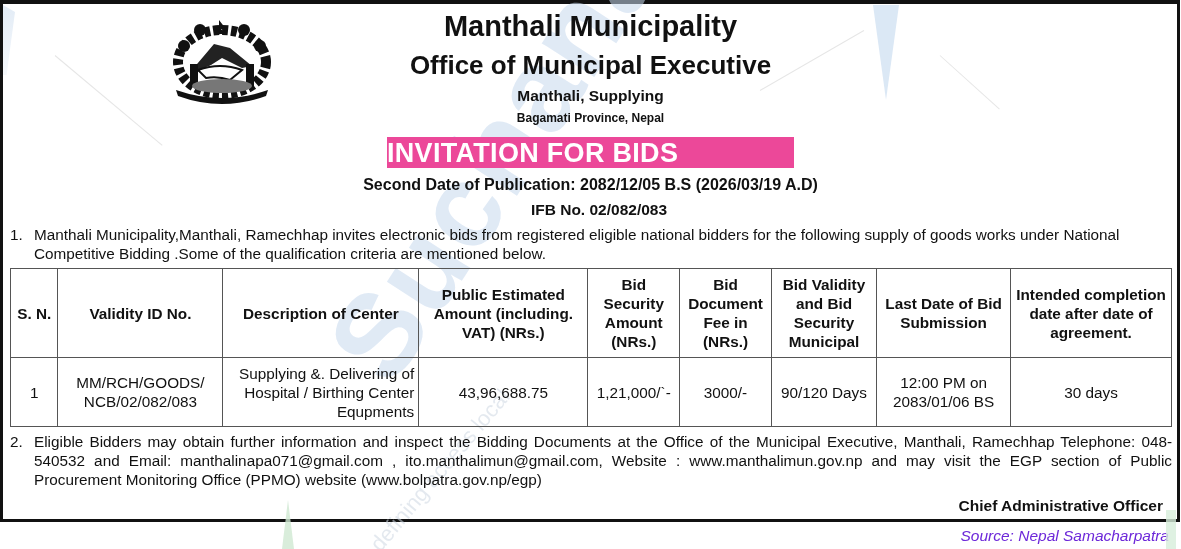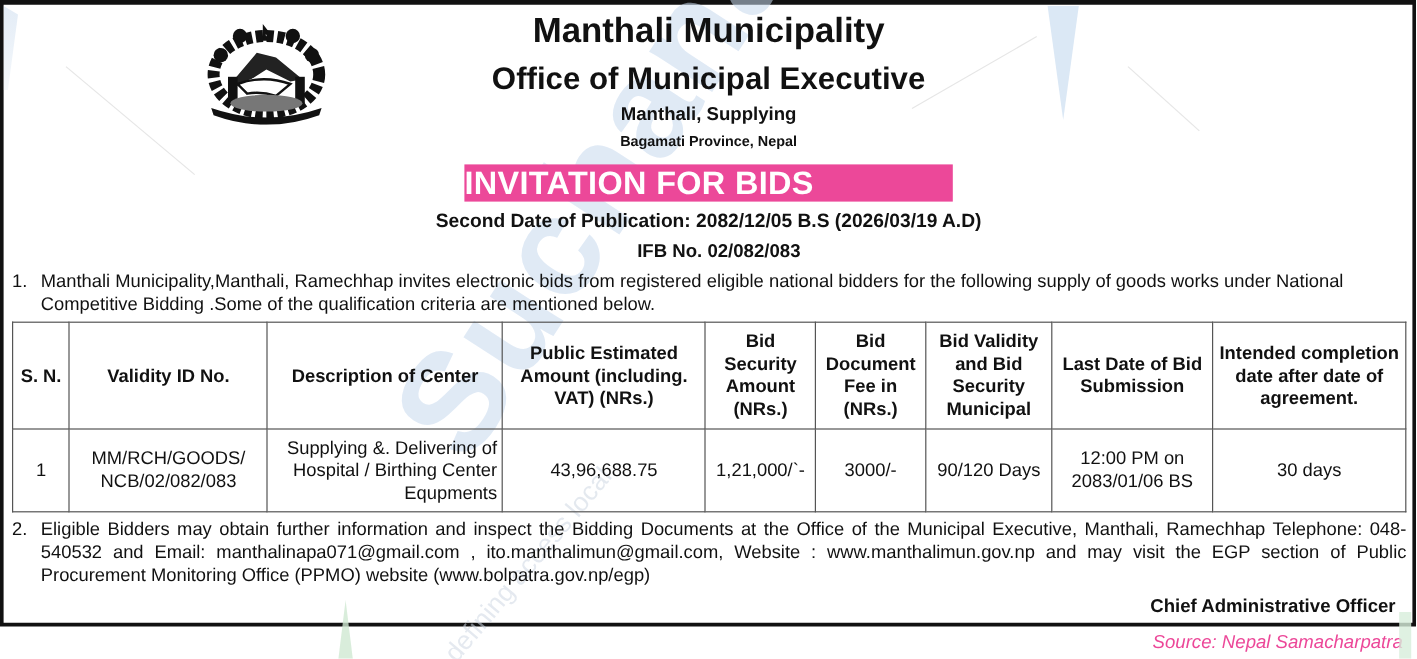--- a/index.html
+++ b/index.html
@@ -79,21 +79,21 @@
       border: 1.5px solid #555; text-align: center; vertical-align: middle;
     }
     table.bids th { font-weight: 700; line-height: 19px; height: 89px; padding: 0 4px; }
     table.bids td { line-height: 19px; height: 69px; padding: 0 4px; }
     table.bids td.desc { text-align: right; padding-left: 8px; }
 
     .signature {
       position: absolute; right: 18px; top: 497px; font-size: 15.5px; font-weight: 700;
     }
     .source {
-      position: absolute; right: 12px; top: 527px; font-size: 15.5px; font-style: italic; color: #ec4899;
+      position: absolute; right: 12px; top: 527px; font-size: 15.5px; font-style: italic; color: #6d28d9;
     }
   </style>
 </head>
 <body>
 
 <div class="notice"></div>
 
 <div class="wm" style="left:0;top:0;width:1181px;height:549px;">
   <div class="wm-wedge-left"></div>
   <div class="wm-wedge"></div>

